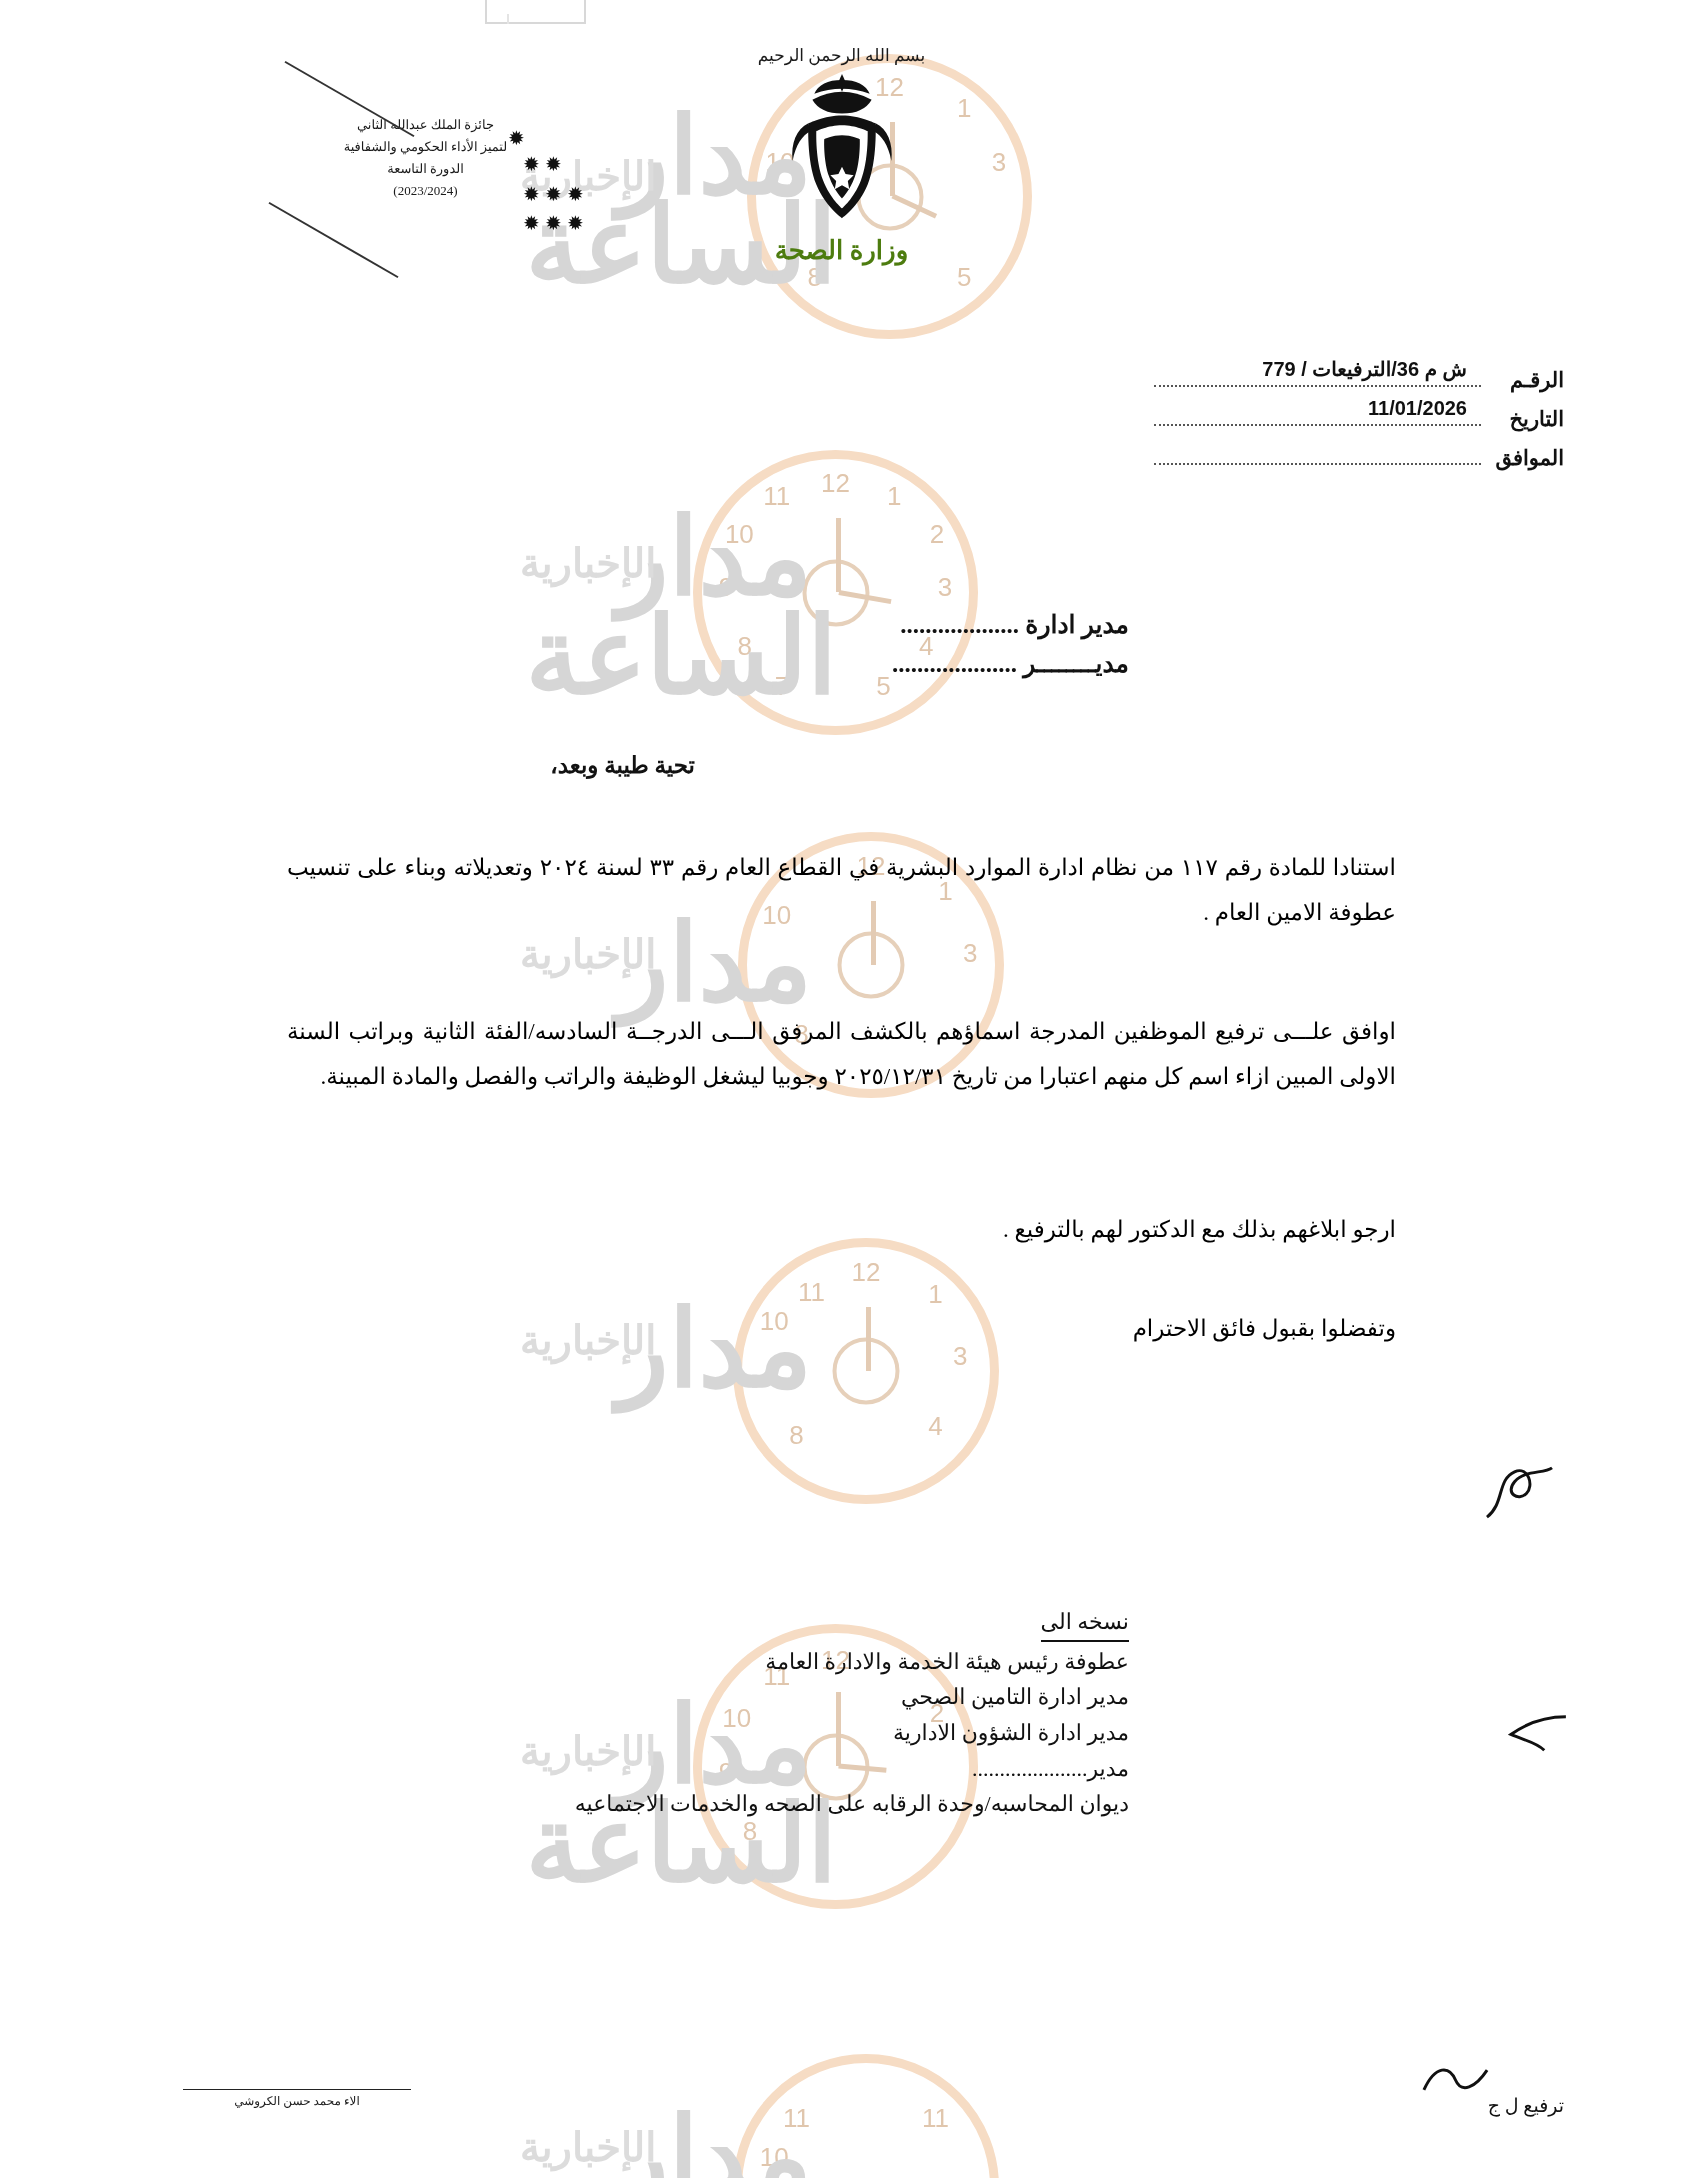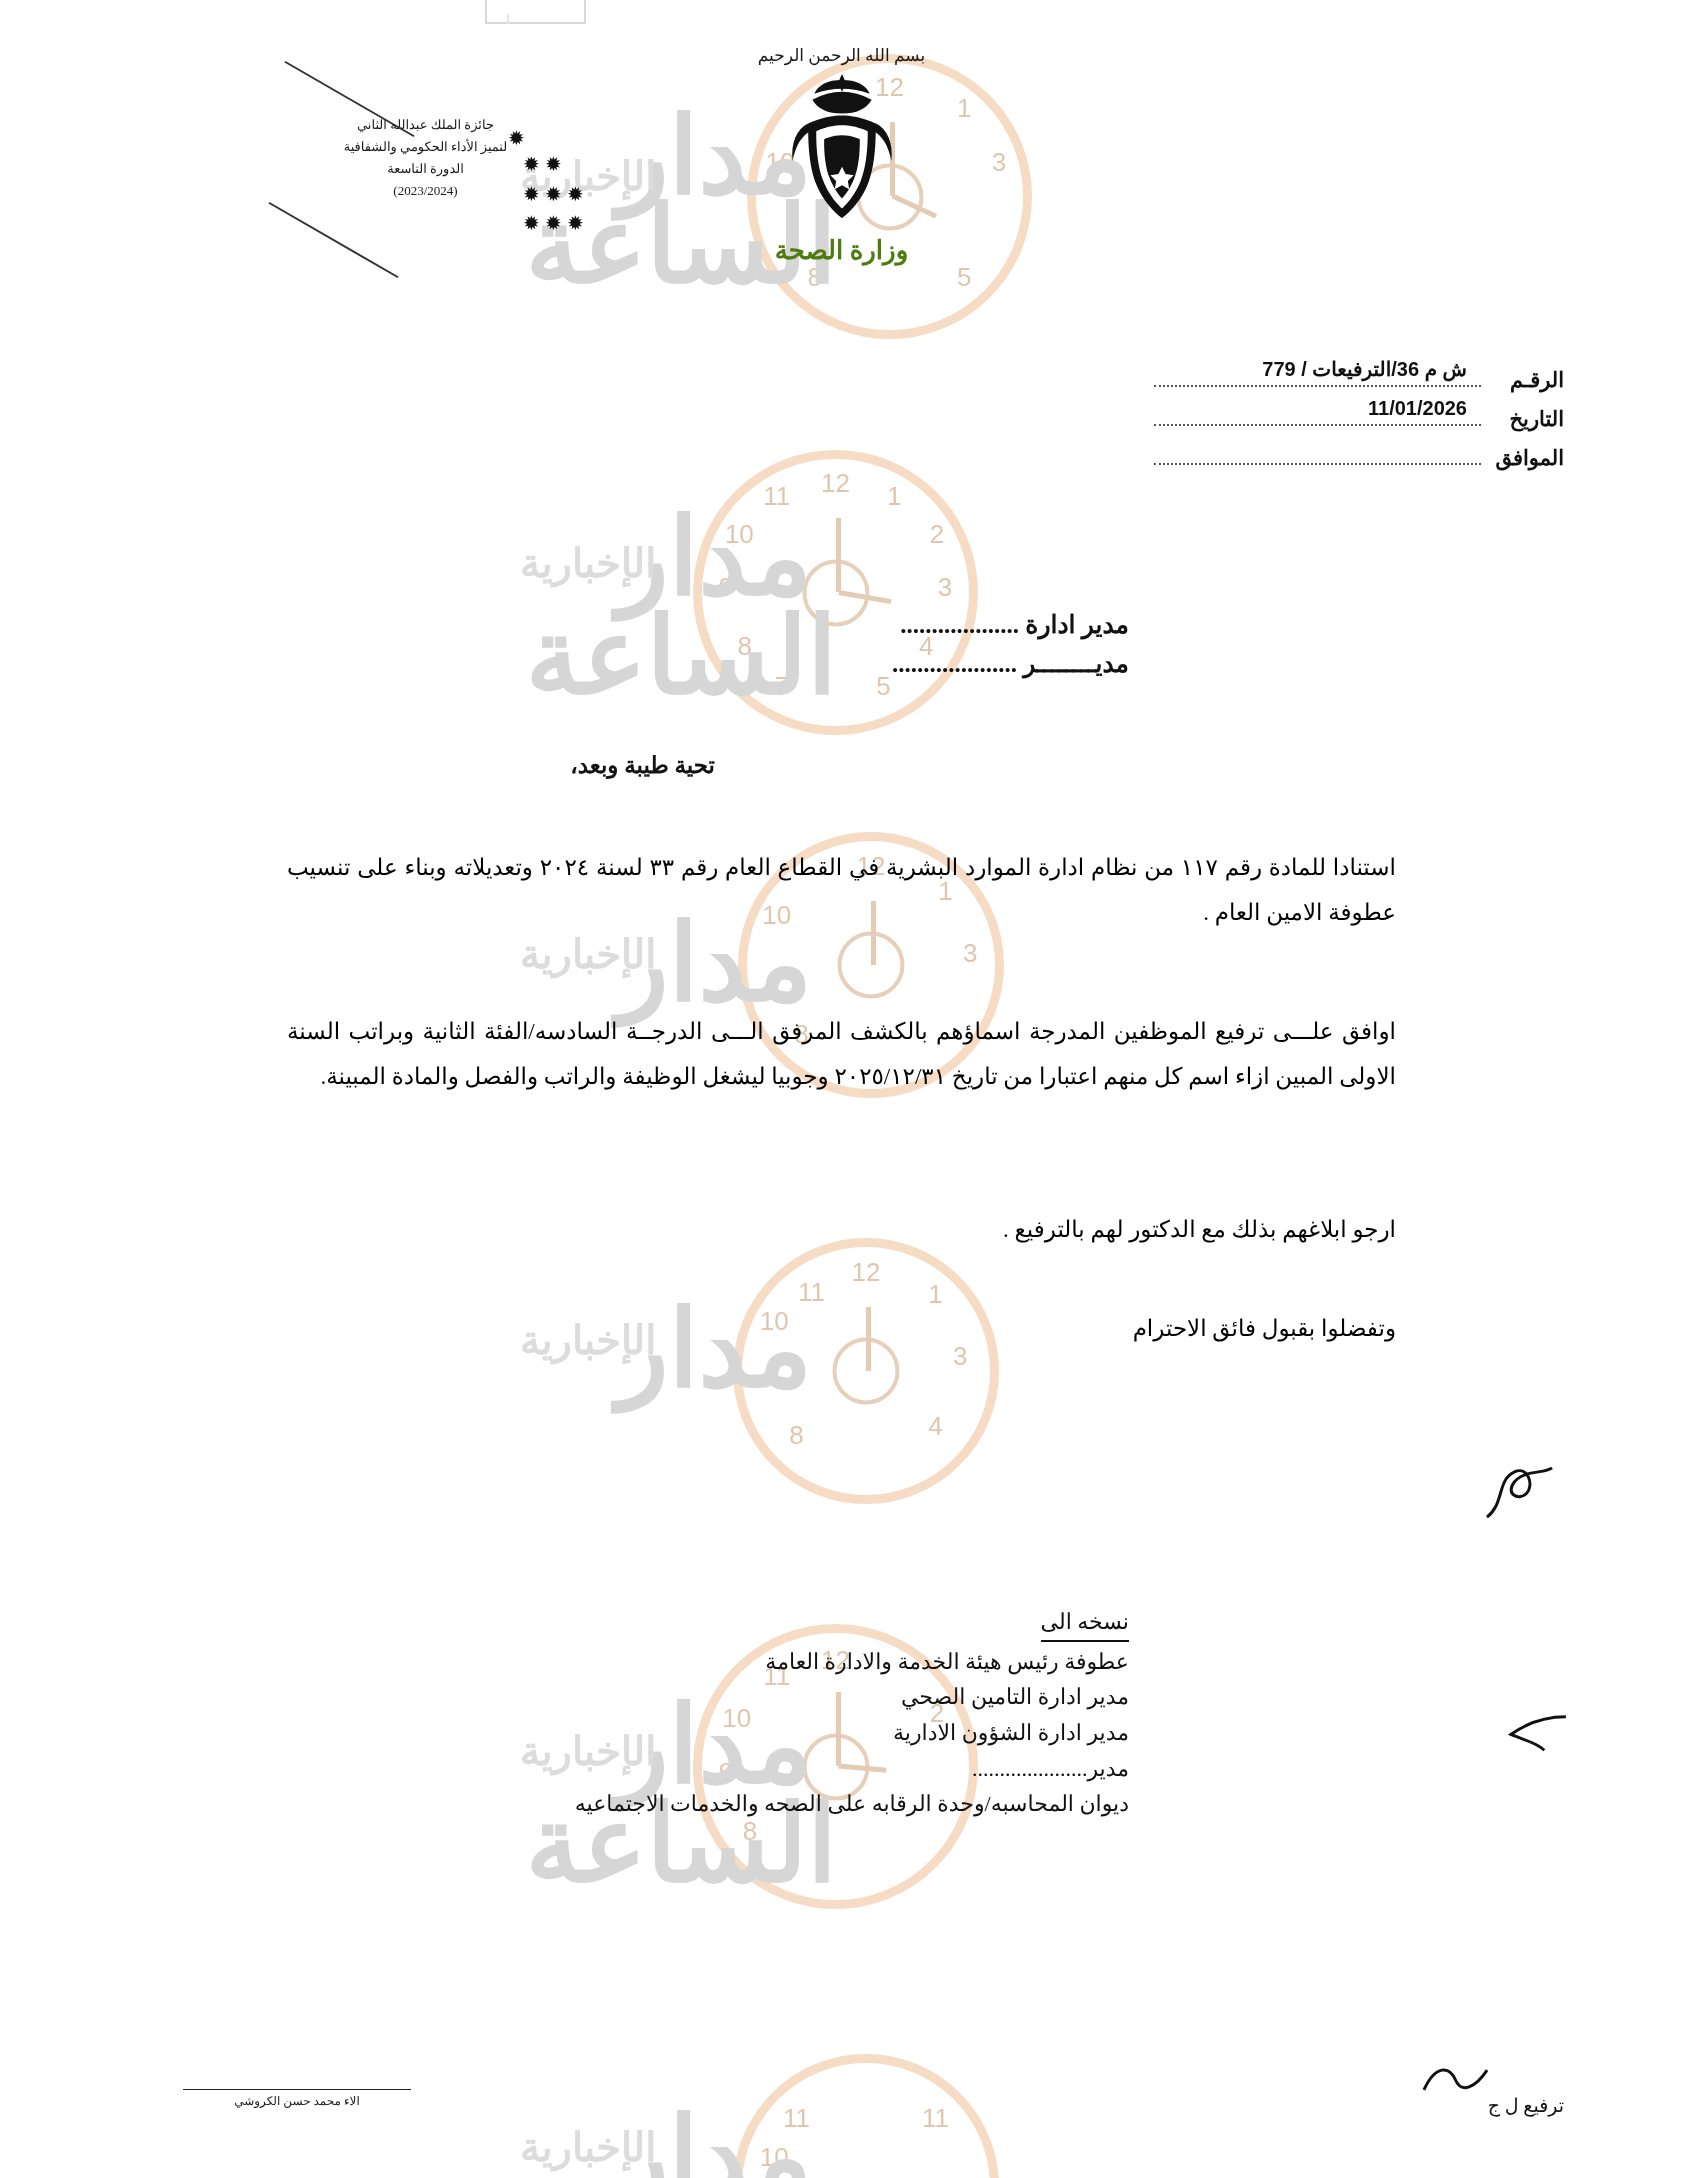--- a/index.html
+++ b/index.html
@@ -197,21 +197,21 @@
     line-height: 1.55;
     white-space: nowrap;
   }
   .dots-fill {
     letter-spacing: 6px;
     font-weight: bold;
   }
 
   .greeting {
     position: absolute;
-    right: 968px;
+    right: 988px;
     top: 752px;
     font-size: 23px;
     font-weight: bold;
     text-align: right;
   }
 
   .para {
     position: absolute;
     font-size: 23px;
     line-height: 1.95;

